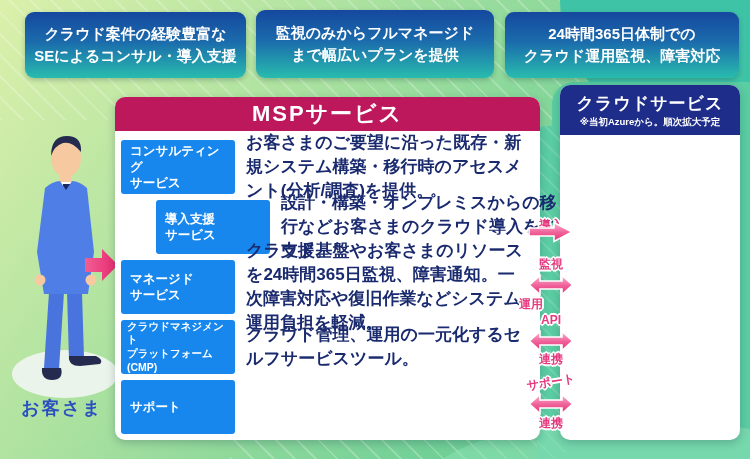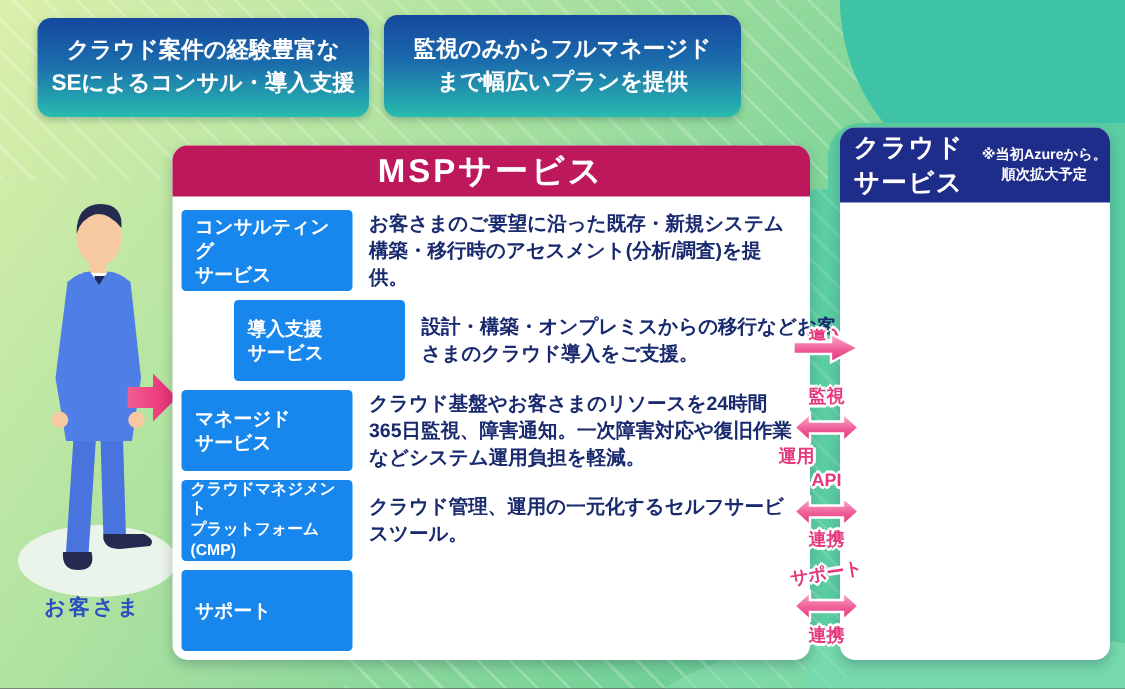--- a/index.html
+++ b/index.html
@@ -33,39 +33,39 @@
   .msp{position:absolute;left:115px;top:97px;width:425px;height:343px;background:#fff;border-radius:10px;
        box-shadow:0 3px 8px rgba(20,50,70,.25);}
   .msp-header{position:absolute;left:0;top:0;width:100%;height:34px;background:#be185d;border-radius:10px 10px 0 0;
        color:#fff;font-weight:bold;font-size:22px;letter-spacing:2px;display:flex;align-items:center;justify-content:center;}
   .msp-row{position:absolute;left:0;width:100%;height:54px;}
   .msp-label{position:absolute;left:6px;top:0;width:114px;height:100%;background:#1787ee;border-radius:3px;
        color:#fff;font-weight:bold;font-size:12.5px;line-height:1.3;display:flex;align-items:center;
        padding:2px 4px 2px 9px;box-sizing:border-box;white-space:pre-line;}
   .msp-label.small{font-size:10.5px;padding-left:6px;}
   .msp-desc{position:absolute;left:131px;top:0;right:9px;height:100%;display:flex;align-items:center;
-       color:#1a2a6e;font-weight:bold;font-size:13px;line-height:1.4;white-space:pre-line;}
+       color:#1a2a6e;font-weight:bold;font-size:17px;line-height:1.4;white-space:pre-line;}
   .r1{top:43px;} .r2{top:103px;margin-left:35px;} .r3{top:163px;} .r4{top:223px;} .r5{top:283px;}
 
   
   .cloud{position:absolute;left:560px;top:85px;width:180px;height:355px;background:#fff;border-radius:10px;
        box-shadow:0 3px 8px rgba(20,50,70,.25);}
   .cloud-header{position:absolute;left:0;top:0;width:100%;height:50px;background:#1e2c8a;border-radius:10px 10px 0 0;
-       color:#fff;text-align:center;display:flex;flex-direction:row;align-items:center;justify-content:center;gap:1px;}
+       color:#fff;text-align:center;display:flex;flex-direction:column;align-items:center;justify-content:center;gap:1px;}
   .cloud-title{font-weight:bold;font-size:17px;letter-spacing:1px;}
   .cloud-sub{font-weight:bold;font-size:9.5px;}
   .azure{position:absolute;left:0;top:145px;width:100%;display:flex;align-items:center;justify-content:center;gap:9px;}
   .ms-grid{display:grid;grid-template-columns:21px 21px;grid-template-rows:21px 21px;gap:2px;}
   .ms-grid div{width:21px;height:21px;}
   .azure-text{color:#5a5a5a;font-size:21px;line-height:1.12;}
 
   
   .person{position:absolute;left:8px;top:130px;}
   .customer-label{position:absolute;left:14px;top:396px;width:96px;text-align:center;
-       color:#2b4fc0;font-weight:bold;font-size:14px;letter-spacing:2px;}
+       color:#2b4fc0;font-weight:bold;font-size:18px;letter-spacing:2px;}
   .big-arrow{position:absolute;left:85px;top:248px;}
 
   
   .flow-label{position:absolute;width:64px;text-align:center;color:#e5397f;font-weight:bold;font-size:12px;
       text-shadow:-1px -1px 0 #fff,1px -1px 0 #fff,-1px 1px 0 #fff,1px 1px 0 #fff,0 2px 0 #fff,0 -2px 0 #fff,2px 0 0 #fff,-2px 0 0 #fff;}
   .flow-arrow{position:absolute;left:528px;width:46px;height:22px;}
   .tilt{transform:rotate(-9deg);}
 </style>
 </head>
 <body>
@@ -76,20 +76,22 @@
   <div class="hatch bc"></div>
   <div class="teal-circle"></div>
   <div class="teal-band"></div>
   <div class="teal-strip"></div>
   <div class="bottom-glow"></div>
 
   <div class="banner b1">クラウド案件の経験豊富な
 SEによるコンサル・導入支援</div>
   <div class="banner b2">監視のみからフルマネージド
 まで幅広いプランを提供</div>
+  <div class="banner b3">24時間365日体制での
+クラウド運用監視、障害対応</div>
 
   <svg class="person" width="112" height="272" viewBox="0 0 112 272">
     <ellipse cx="57" cy="244" rx="53" ry="24" fill="#eef4ee" opacity="0.95"></ellipse>
 
     <path d="M41,162 L56,162 L51,240 L36,238 Z" fill="#4a74dd"></path>
     <path d="M59,162 L74,162 L76,228 L61,230 Z" fill="#4a74dd"></path>
 
     <path d="M34,238 Q33,250 44,250 Q56,250 53,238 Z" fill="#252b4e"></path>
     <path d="M61,226 Q60,236 72,236 L92,234 Q96,230 88,226 Z" fill="#252b4e"></path>
 

